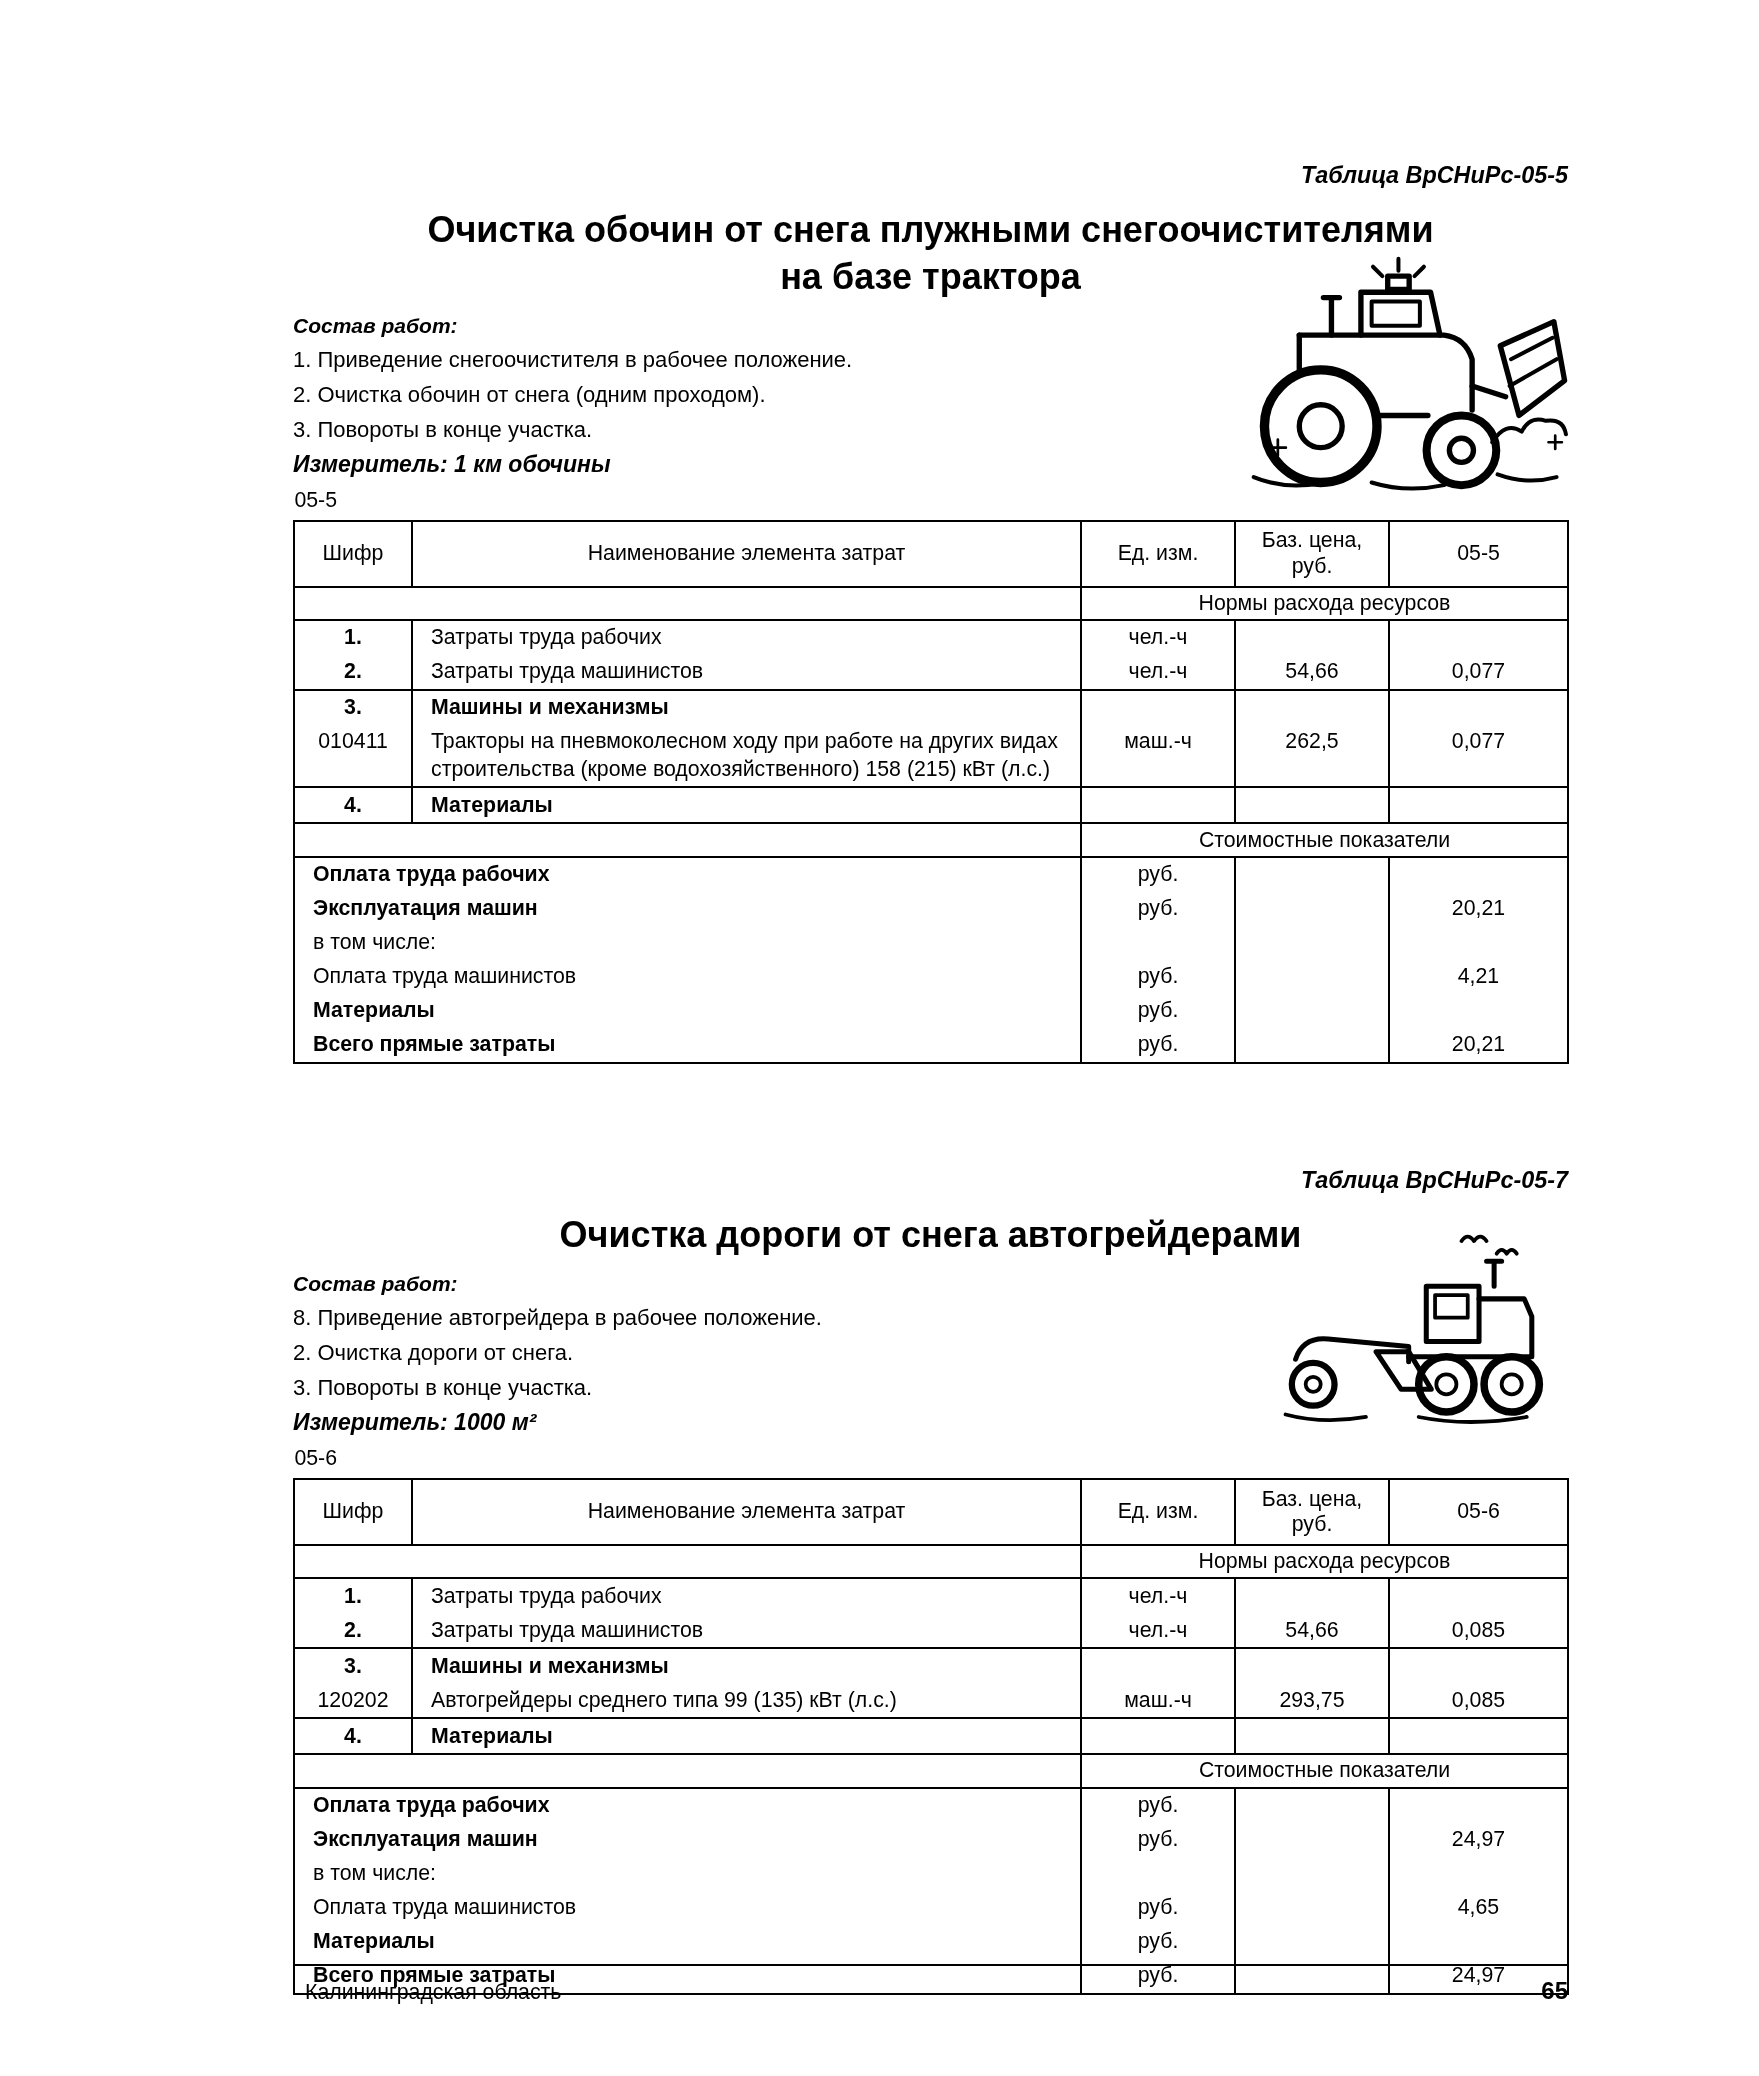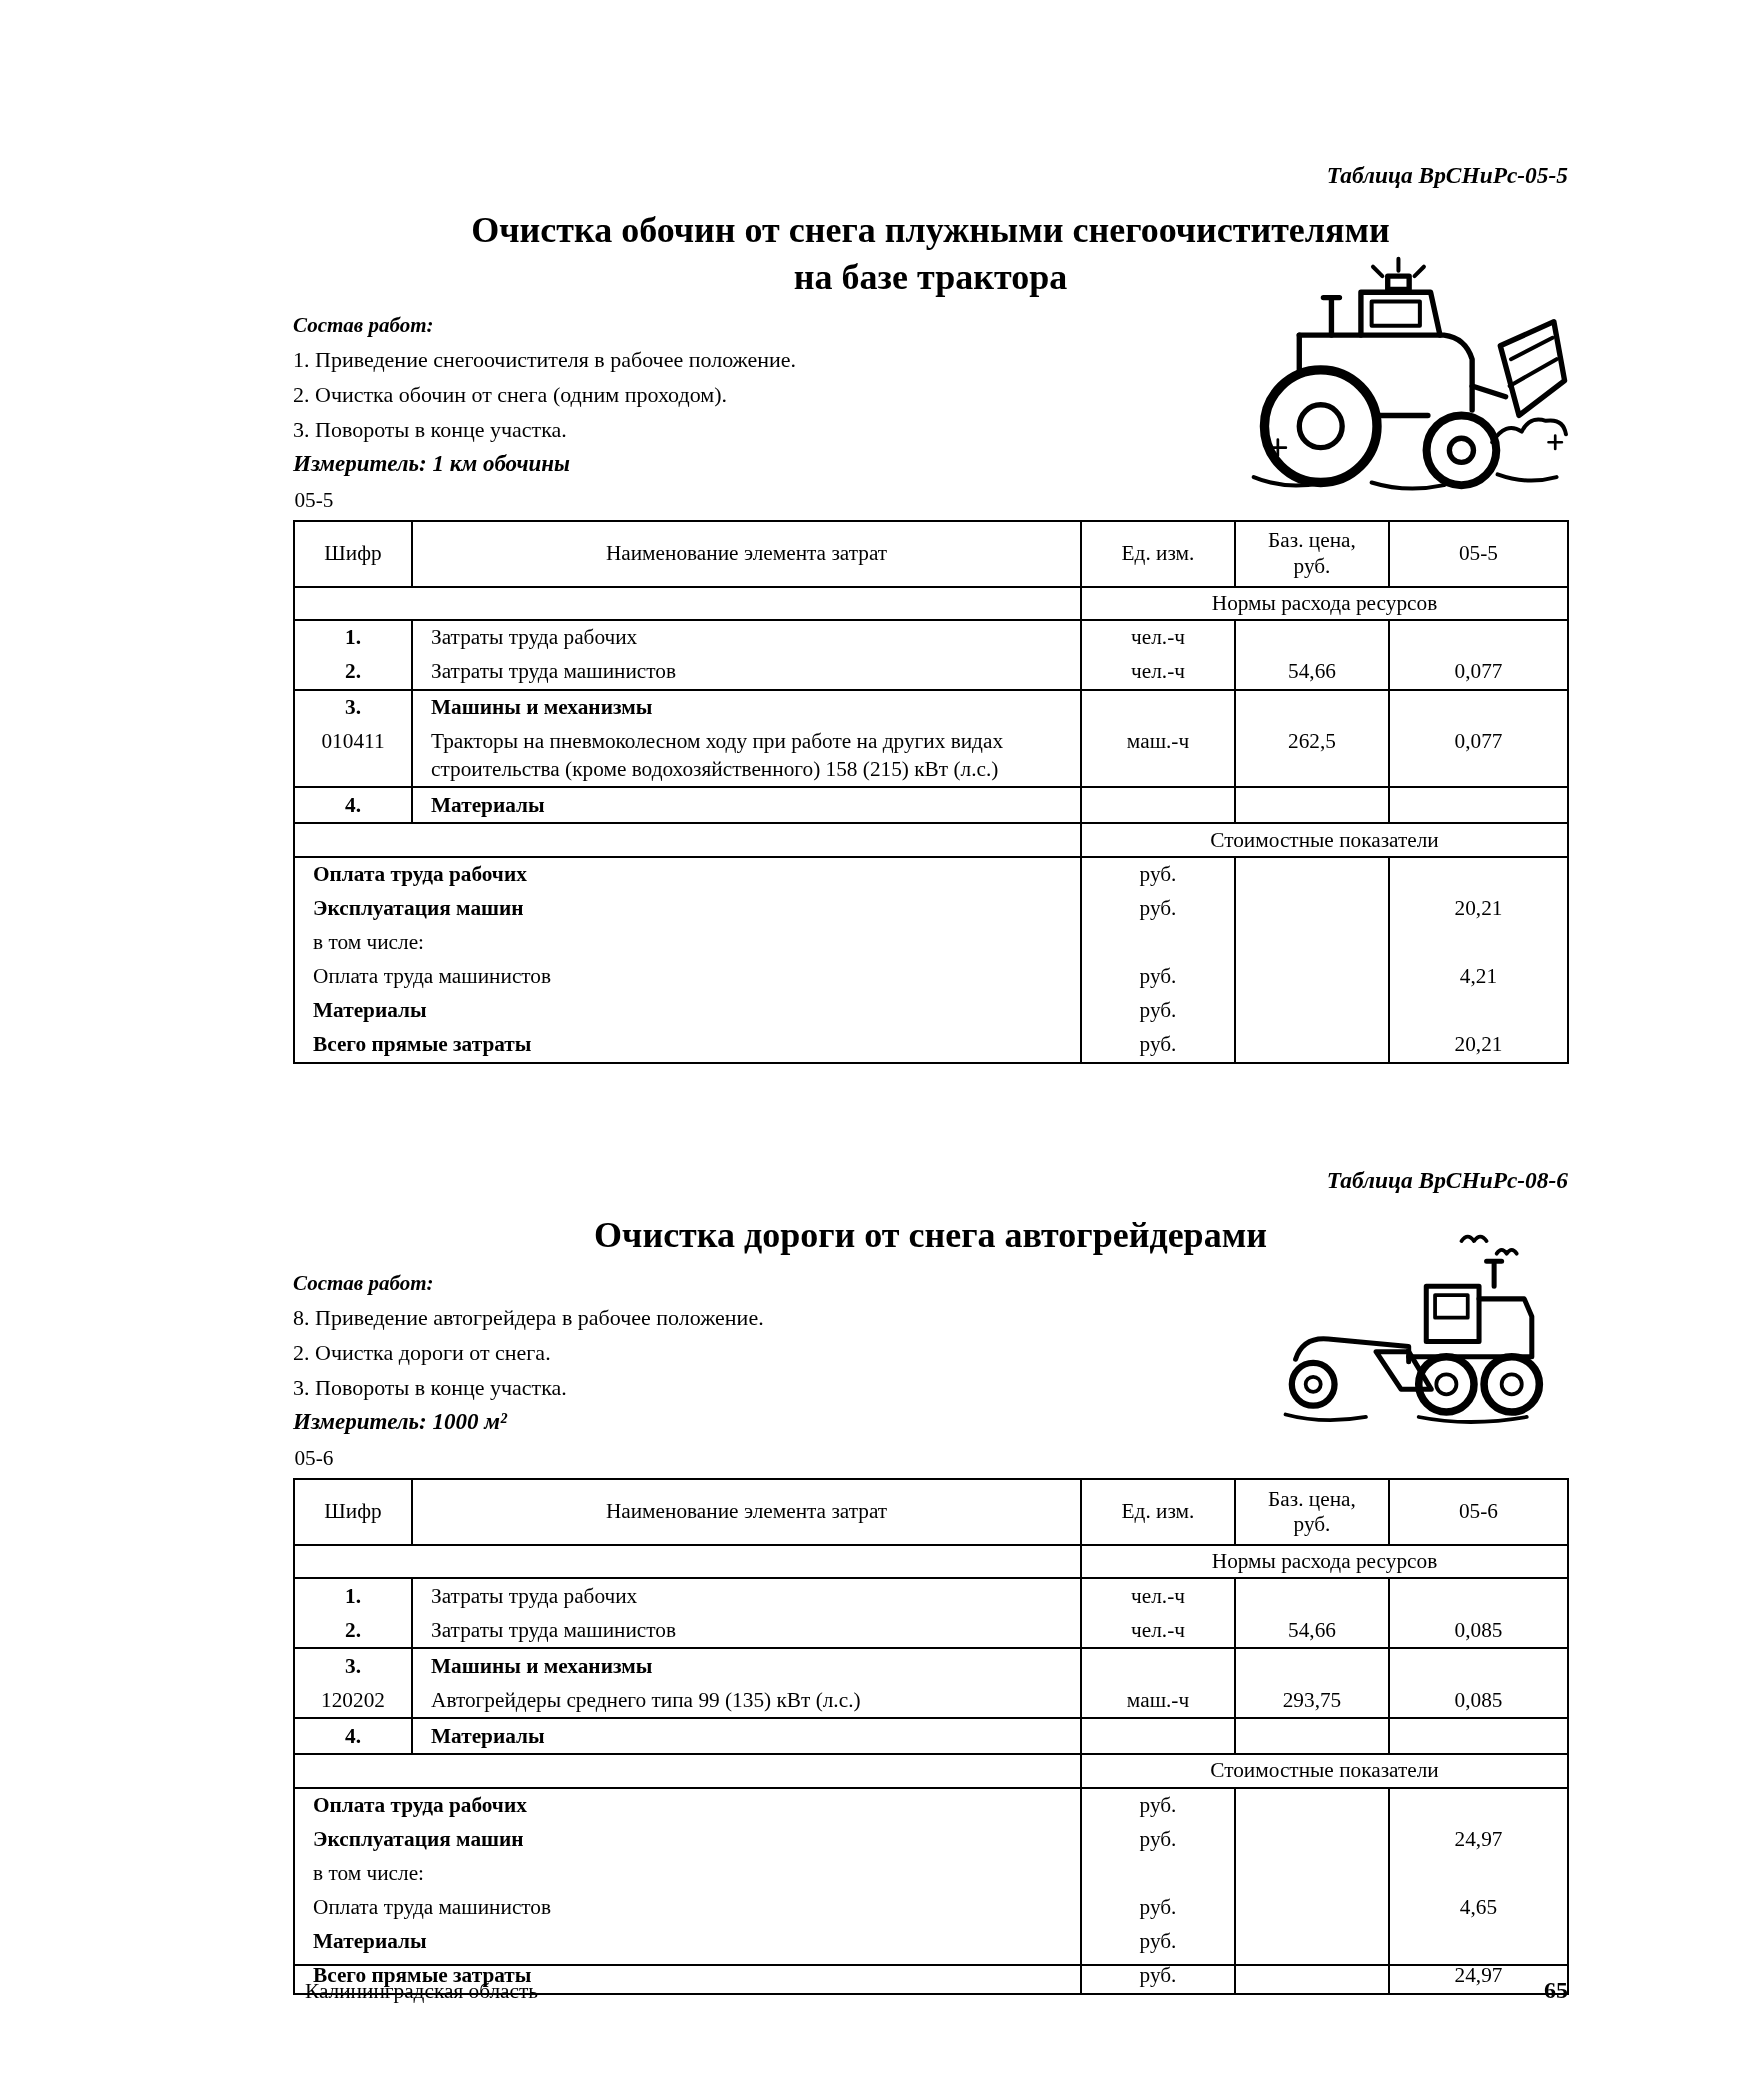--- a/index.html
+++ b/index.html
@@ -2,21 +2,21 @@
 <html style="font-size:11px"><head>
 <meta charset="utf-8">
 <style>
   * { margin:0; padding:0; box-sizing:border-box; }
   html,body { background:#ffffff; }
   .page {
     position:relative;
     width:1760px; height:2077px;
     background:#ffffff;
     color:#000;
-    font-family:Liberation Serif, serif;
+    font-family:Liberation Sans, sans-serif;
     overflow:hidden;
   }
   .content { position:absolute; left:293px; top:162px; width:1275px; }
 
   .sec { position:relative; }
   .sec2 { margin-top:103px; }
 
   .tlabel { text-align:right; font-style:italic; font-weight:bold; font-size:23.4px; margin-bottom:18px; }
   .title  { text-align:center; font-weight:bold; font-size:36px; line-height:1.3; margin-bottom:9.6px; }
   .works-h{ font-weight:bold; font-style:italic; font-size:21px; line-height:1.5; }
@@ -187,21 +187,21 @@
           <path d="M192 70 L232 52 L240 96 L206 122 Z"></path>
           <path d="M200 80 L231 64 M199 100 L234 80" stroke-width="3"></path>
           <path d="M186 142 q10 -16 22 -8 q6 -12 18 -8 q13 -2 15 10" stroke-width="3"></path>
           <path d="M8 168 q24 10 52 4 M96 172 q26 8 54 2 M190 166 q22 8 44 2" stroke-width="3"></path>
           <path d="M20 146 h12 M26 140 v12 M228 142 h10 M233 137 v10" stroke-width="2"></path>
         </g>
       </svg>
     </section>
 
     <section class="sec sec2">
-      <div class="tlabel">Таблица ВрСНиРс-08-6</div>
+      <div class="tlabel">Таблица ВрСНиРс-05-7</div>
       <div class="title">
         <div>Очистка дороги от снега автогрейдерами</div>
       </div>
       <div class="works-h">Состав работ:</div>
       <div class="work">8. Приведение автогрейдера в рабочее положение.</div>
       <div class="work">2. Очистка дороги от снега.</div>
       <div class="work">3. Повороты в конце участка.</div>
       <div class="measure">Измеритель: 1000 м²</div>
       <div class="code">05-6</div>
 

